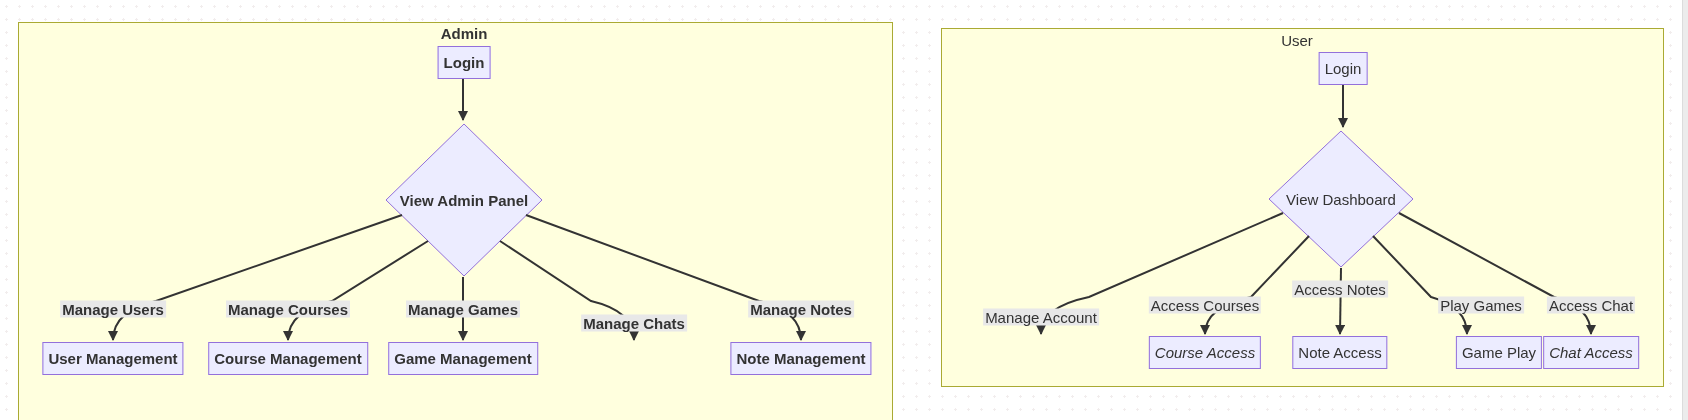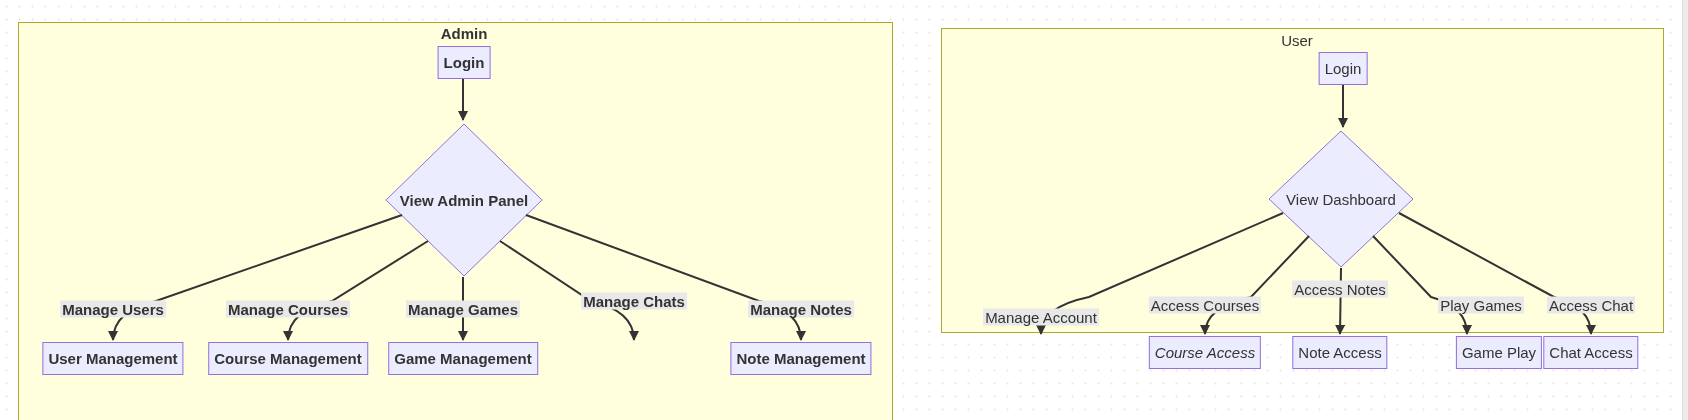--- a/index.html
+++ b/index.html
@@ -70,30 +70,30 @@
 
   <div class="cluster-title" style="left:445px; top:2px;">Admin</div>
 
   <div class="node" style="left:445px; top:23px;">Login</div>
 
   <div class="decision-label" style="left:445px; top:177px;">View Admin Panel</div>
 
   <div class="edge-label" style="left:94px; top:286px;">Manage Users</div>
   <div class="edge-label" style="left:269px; top:286px;">Manage Courses</div>
   <div class="edge-label" style="left:444px; top:286px;">Manage Games</div>
-  <div class="edge-label" style="left:615px; top:278px;">Manage Chats</div>
+  <div class="edge-label" style="left:615px; top:300px;">Manage Chats</div>
   <div class="edge-label" style="left:782px; top:286px;">Manage Notes</div>
 
   <div class="node" style="left:94px; top:319px;">User Management</div>
   <div class="node" style="left:269px; top:319px;">Course Management</div>
   <div class="node" style="left:444px; top:319px;">Game Management</div>
   <div class="node" style="left:782px; top:319px;">Note Management</div>
 </div>
 
-<div class="cluster" style="left:941px; top:28px; width:723px; height:305px;">
+<div class="cluster" style="left:941px; top:28px; width:723px; height:359px;">
   <svg width="721" height="357" viewBox="0 0 721 357">
     <defs>
       <marker id="arrowB" viewBox="0 0 10 10" refX="9" refY="5" markerWidth="10" markerHeight="10" orient="auto" markerUnits="userSpaceOnUse">
         <path d="M0,0 L10,5 L0,10 z"></path>
       </marker>
     </defs>
     <path class="edge-path" marker-end="url(#arrowB)" d="M 401 53 L 401 98"></path>
     <polygon class="diamond" points="399,102 471,170 399,238 327,170"></polygon>
     <path class="edge-path" marker-end="url(#arrowB)" d="M 341 184 L 147 268 Q 99 278 99 305"></path>
     <path class="edge-path" marker-end="url(#arrowB)" d="M 367 207 L 309 268 Q 263 278 263 305"></path>
@@ -110,16 +110,16 @@
 
   <div class="edge-label" style="left:99px; top:288px;">Manage Account</div>
   <div class="edge-label" style="left:263px; top:276px;">Access Courses</div>
   <div class="edge-label" style="left:398px; top:260px;text-align:right;">Access Notes</div>
   <div class="edge-label" style="left:539px; top:276px;text-align:center;">Play Games</div>
   <div class="edge-label" style="left:649px; top:276px;">Access Chat</div>
 
   <div class="node" style="left:263px; top:307px;font-style:italic;">Course Access</div>
   <div class="node" style="left:398px; top:307px;">Note Access</div>
   <div class="node" style="left:525px; top:307px;margin-left:32px;">Game Play</div>
-  <div class="node" style="left:649px; top:307px;">Chat Access</div>
+  <div class="node" style="left:649px; top:307px;font-style:italic;">Chat Access</div>
 </div>
 
 <div class="scrollbar-track"></div>
 
 </body></html>

